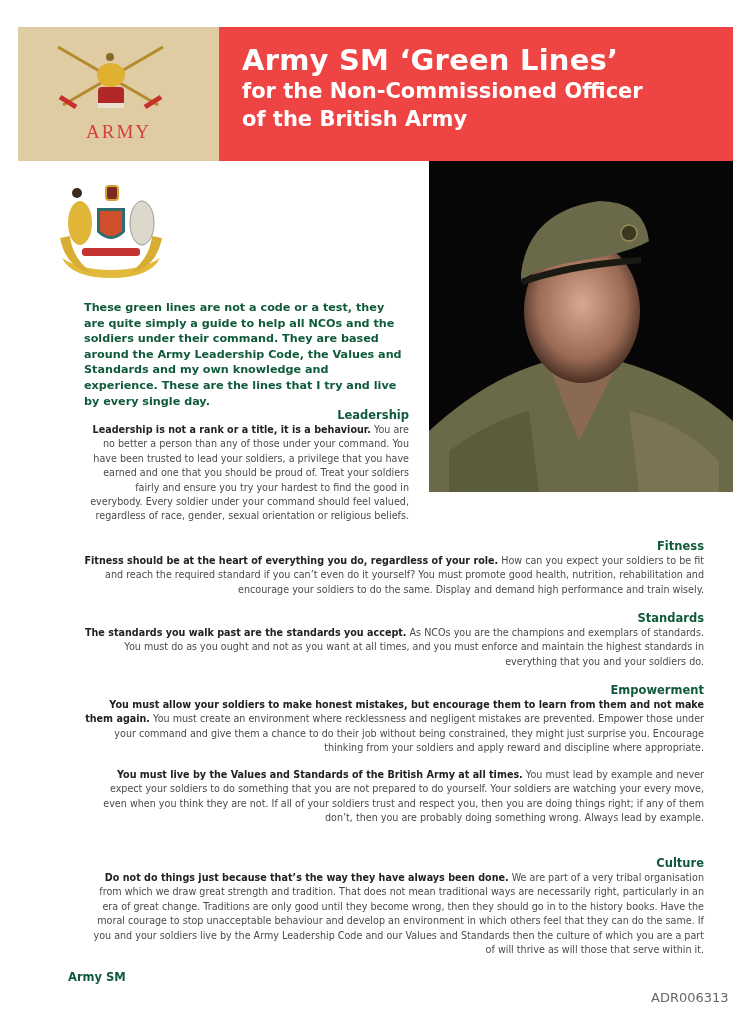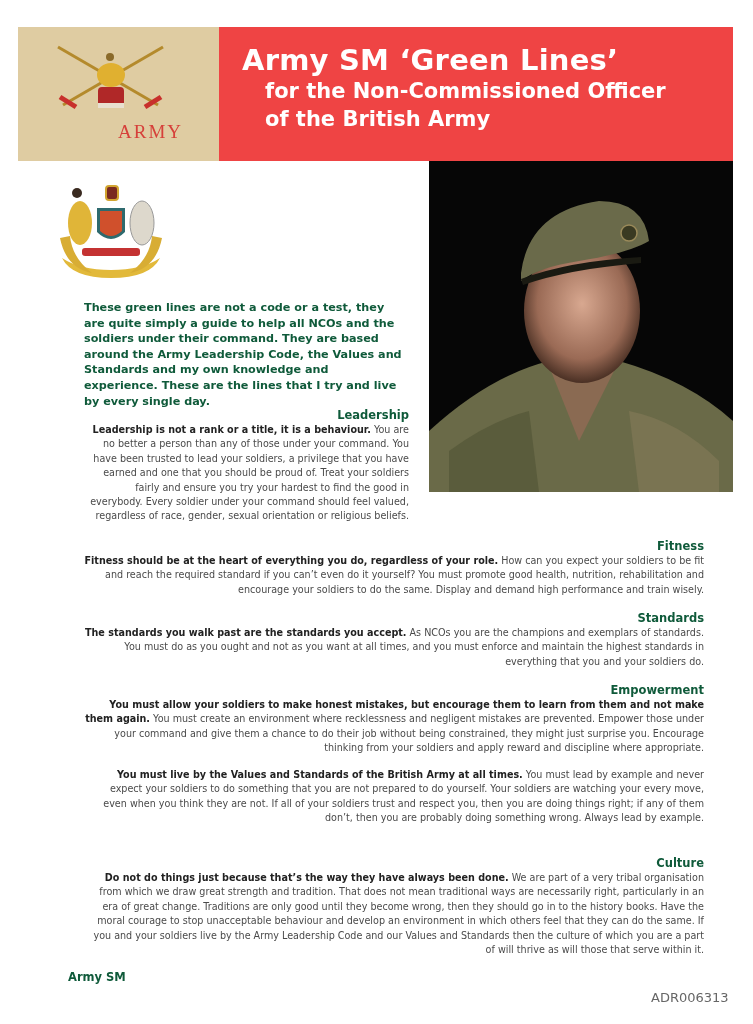--- a/index.html
+++ b/index.html
@@ -2,23 +2,23 @@
 <html><head>
 <meta charset="utf-8">
 <style>
   html, body { margin:0; padding:0; background:#ffffff; }
   body { width:753px; height:1024px; position:relative; overflow:hidden;
          font-family:"DejaVu Sans", "Liberation Sans", sans-serif; color:#3a3a3a; }
   .banner { position:absolute; left:18px; top:27px; width:715px; height:134px; display:flex; }
   .logo-panel { width:201px; height:134px; background:#dfcca2; position:relative; }
   .title-panel { flex:1; background:#ef4444; color:#fff; padding:16px 0 0 23px; box-sizing:border-box; }
   .title-main { font-size:29px; font-weight:bold; letter-spacing:0.2px; line-height:34px; }
-  .title-sub { font-size:21px; font-weight:bold; line-height:28px;margin-left:23px; }
+  .title-sub { font-size:21px; font-weight:bold; line-height:28px; }
   .army-word { position:absolute; left:0; width:100%; top:94px; text-align:center;
-               font-family:"Liberation Serif","DejaVu Serif",serif; color:#d6403a; font-size:19px; letter-spacing:2px;margin-left:32px; }
+               font-family:"Liberation Serif","DejaVu Serif",serif; color:#d6403a; font-size:19px; letter-spacing:2px; }
   .crest { position:absolute; left:52px; top:178px; width:118px; height:104px; }
   .photo { position:absolute; left:429px; top:161px; width:304px; height:331px; background:#050505; overflow:hidden; }
   .intro { position:absolute; left:84px; top:300px; width:320px; color:#0f5a3a; font-weight:bold;
            font-size:11.2px; line-height:15.6px; }
   .section { position:absolute; left:84px; width:620px; font-size:9.6px; line-height:14.4px; color:#4a4a4a;text-align:right; }
   .section.narrow { width:325px; }
   .sec-title { color:#0f5a3a; font-weight:bold; font-size:11.5px; line-height:16px; }
   .lead { font-weight:bold; color:#222; }
   .signoff { position:absolute; left:68px; top:970px; color:#0f5a3a; font-weight:bold; font-size:11.5px; }
   .ref { position:absolute; left:651px; top:990px; font-size:13px; color:#666; }

